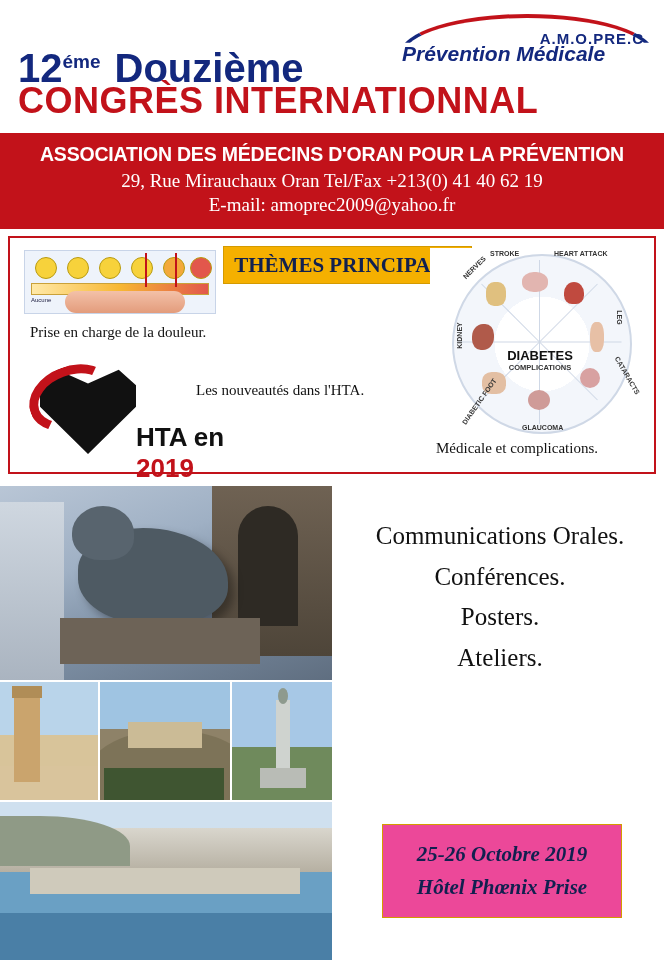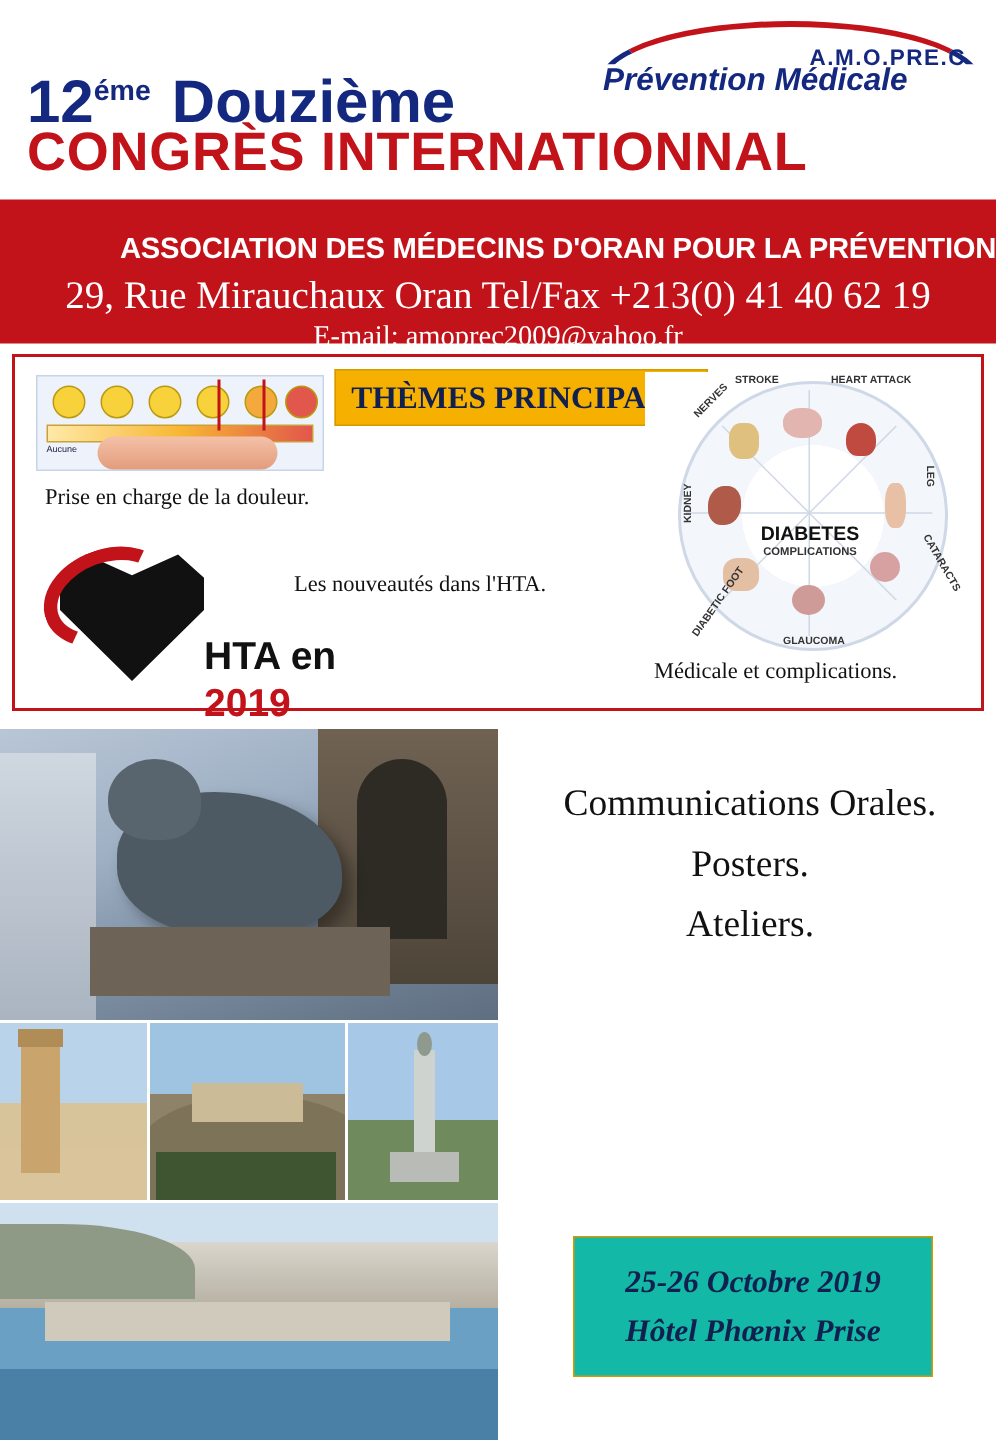--- a/index.html
+++ b/index.html
@@ -48,24 +48,23 @@
   }
 
   
   .redband{
     position:absolute;left:0;top:133px;width:664px;height:96px;
     background:#c2121a;color:#ffffff;text-align:center;
   }
   .redband .assoc{
     font-family:"Liberation Sans",sans-serif;
     font-weight:bold;font-size:19.5px;letter-spacing:-0.2px;
-    padding-top:22px;
-    text-align:right;
-  }
-  .redband .addr{font-size:26px;padding-top:4px;}
+    padding-top:10px;
+  }
+  .redband .addr{font-size:19px;padding-top:4px;}
   .redband .mail{font-size:19px;padding-top:2px;}
 
   
   .themes{
     position:absolute;left:8px;top:236px;width:648px;height:238px;
     border:2px solid #c2121a;box-sizing:border-box;background:#fff;
   }
   .themes-badge{
     position:absolute;left:213px;top:8px;width:247px;height:36px;
     background:#f5b000;border:1px solid #d49a00;
@@ -235,21 +234,21 @@
   }
 
   
   .events{
     position:absolute;left:336px;top:516px;width:328px;text-align:center;
     font-family:"Liberation Serif",serif;font-size:25px;color:#111;line-height:1.62;
   }
 
   .datebox{
     position:absolute;left:382px;top:824px;width:238px;height:92px;
-    background:#14b8a6;border:1px solid #d49a00;
+    background:#ec4899;border:1px solid #d49a00;
     display:flex;flex-direction:column;align-items:center;justify-content:center;
   }
   .datebox div{
     font-family:"Liberation Serif",serif;font-style:italic;font-weight:bold;
     font-size:21px;color:#11204f;line-height:1.55;
   }
 </style>
 </head>
 <body>
 
@@ -373,20 +372,21 @@
 
     <div class="ph ph-bay">
       <div class="bay-city"></div>
       <div class="bay-hill"></div>
       <div class="bay-port"></div>
     </div>
   </div>
 
   <div class="events">
     <div>Communications Orales.</div>
+    <div>Conférences.</div>
     <div>Posters.</div>
     <div>Ateliers.</div>
   </div>
 
   <div class="datebox">
     <div>25-26 Octobre 2019</div>
     <div>Hôtel Phœnix Prise</div>
   </div>
 
 </div>

